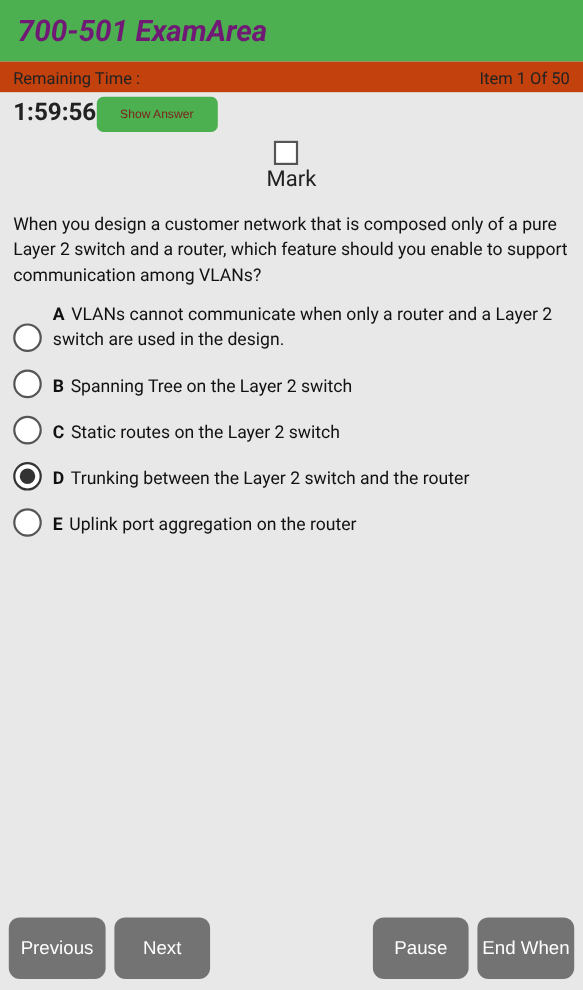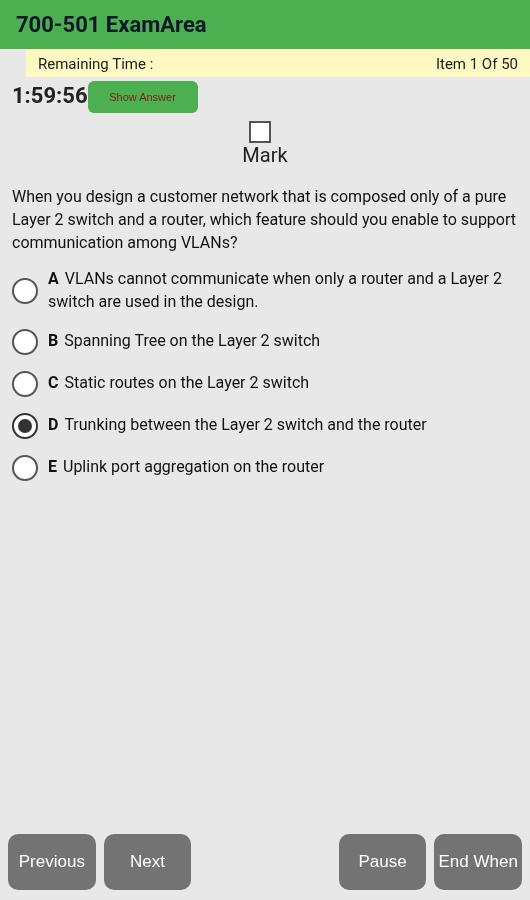--- a/index.html
+++ b/index.html
@@ -7,34 +7,34 @@
       width: 530px;
       height: 900px;
       font-family: 'Roboto', Arial, sans-serif;
       background: #e8e8e8;
       display: flex;
       flex-direction: column;
       overflow: hidden;
     }
     #header {
       background: #4caf50;
-      color: #0f172a;
+      color: #701a75;
       padding: 12px 16px;
-      font-size: 22px;
+      font-size: 27px;
       font-weight: bold;
+      font-style: italic;
     }
     #status-bar {
       display: flex;
       justify-content: space-between;
       align-items: center;
       padding: 6px 12px 4px 12px;
-      background: #fef9c3;
+      background: #c2410c;
       font-size: 15px;
       color: #222;
-      margin-left: 26px;
     }
     #timer-row {
       display: flex;
       align-items: flex-start;
       justify-content: flex-start;
       padding: 4px 12px 4px 12px;
       background: #e8e8e8;
     }
     #timer {
       font-size: 22px;
@@ -80,21 +80,21 @@
       color: #111;
       line-height: 1.45;
     }
     #options-area {
       padding: 4px 12px 8px 12px;
       background: #e8e8e8;
       flex: 1;
     }
     .option-row {
       display: flex;
-      align-items: center;
+      align-items: flex-end;
       margin-bottom: 14px;
       cursor: pointer;
     }
     .radio-outer {
       width: 26px;
       height: 26px;
       border-radius: 50%;
       border: 2px solid #555;
       display: flex;
       align-items: center;

